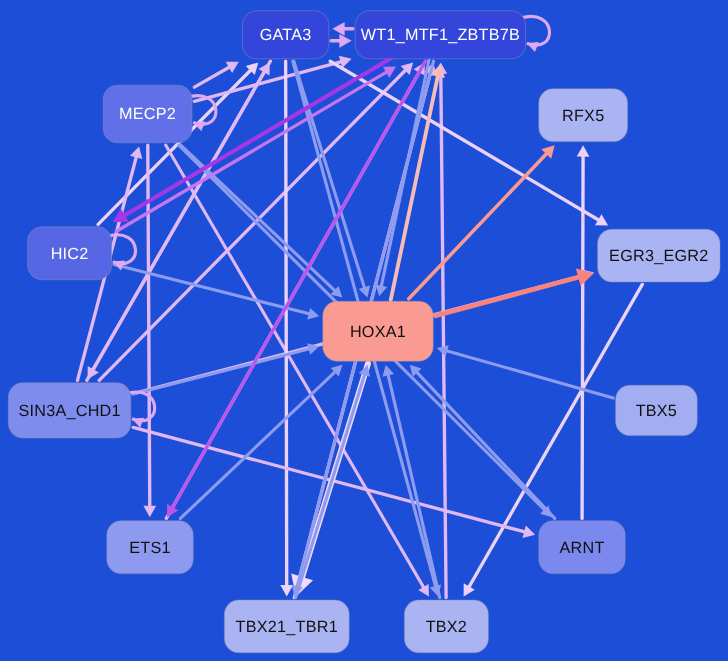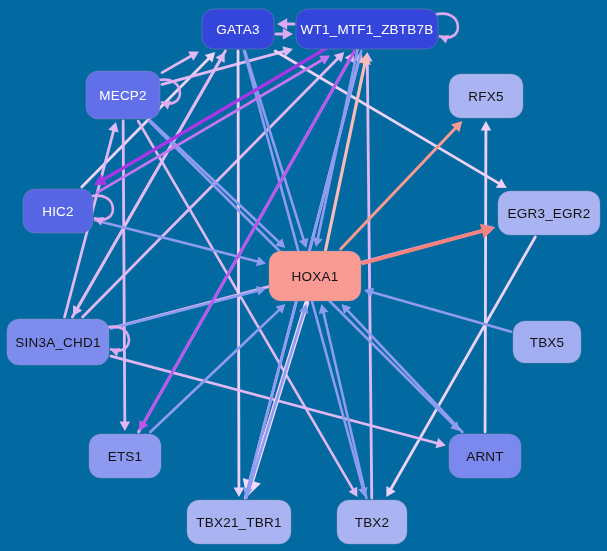--- a/index.html
+++ b/index.html
@@ -1,17 +1,17 @@
 <!DOCTYPE html>
 <html><head>
 <meta charset="utf-8">
 <style>
   html,body{margin:0;padding:0;background:#ffffff;}
   body{font-family:"Liberation Sans", sans-serif;}
-  .stage{position:relative;width:607px;height:551px;background:#0369a1;overflow:hidden;}
+  .stage{position:relative;width:607px;height:551px;background:#1d4ed8;overflow:hidden;}
   svg{display:block;}
   .node-label{font-family:"Liberation Sans", sans-serif;font-size:13.5px;letter-spacing:.2px;pointer-events:none;}
 </style>
 </head>
 <body>
 
 <div class="stage">
   <svg width="607" height="551" viewBox="0 0 607 551" xmlns="http://www.w3.org/2000/svg">
     <g>
         <g>

